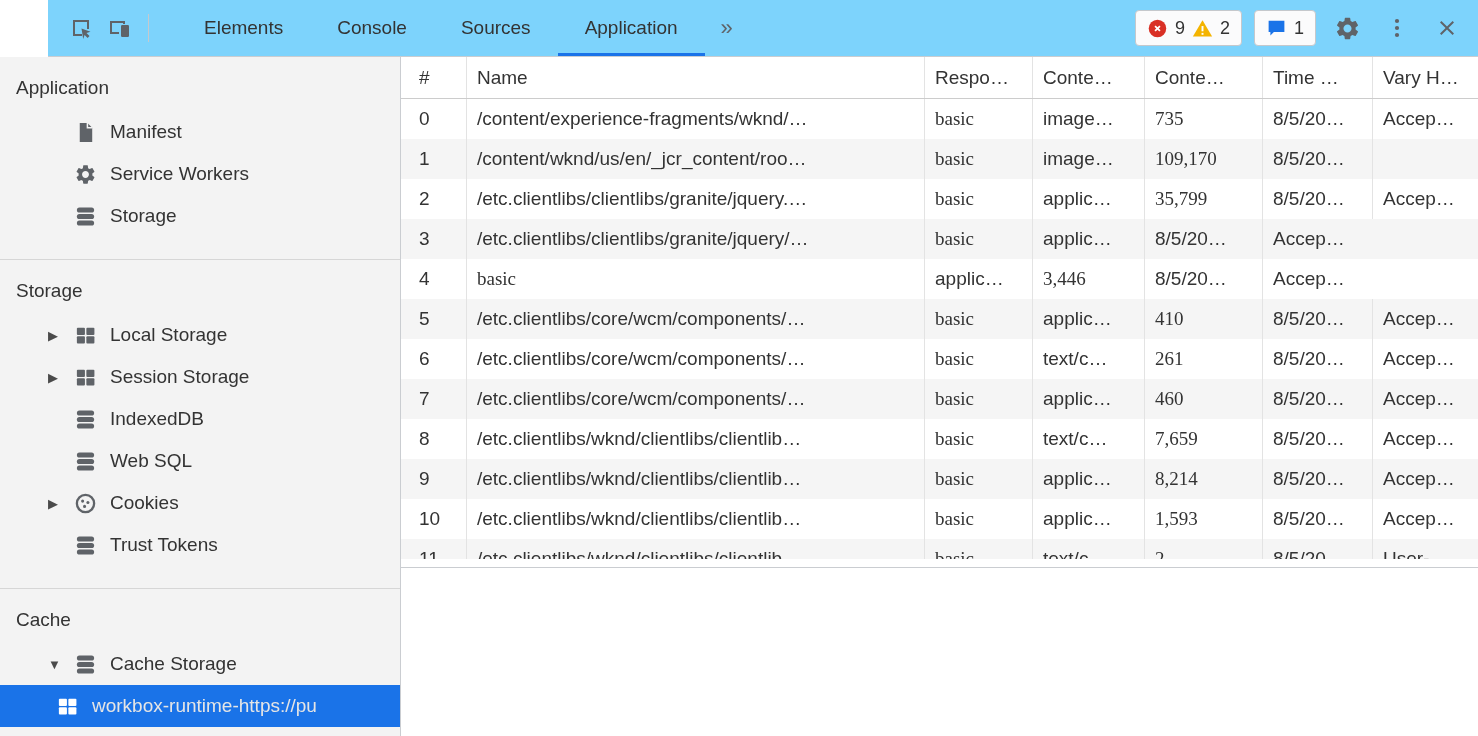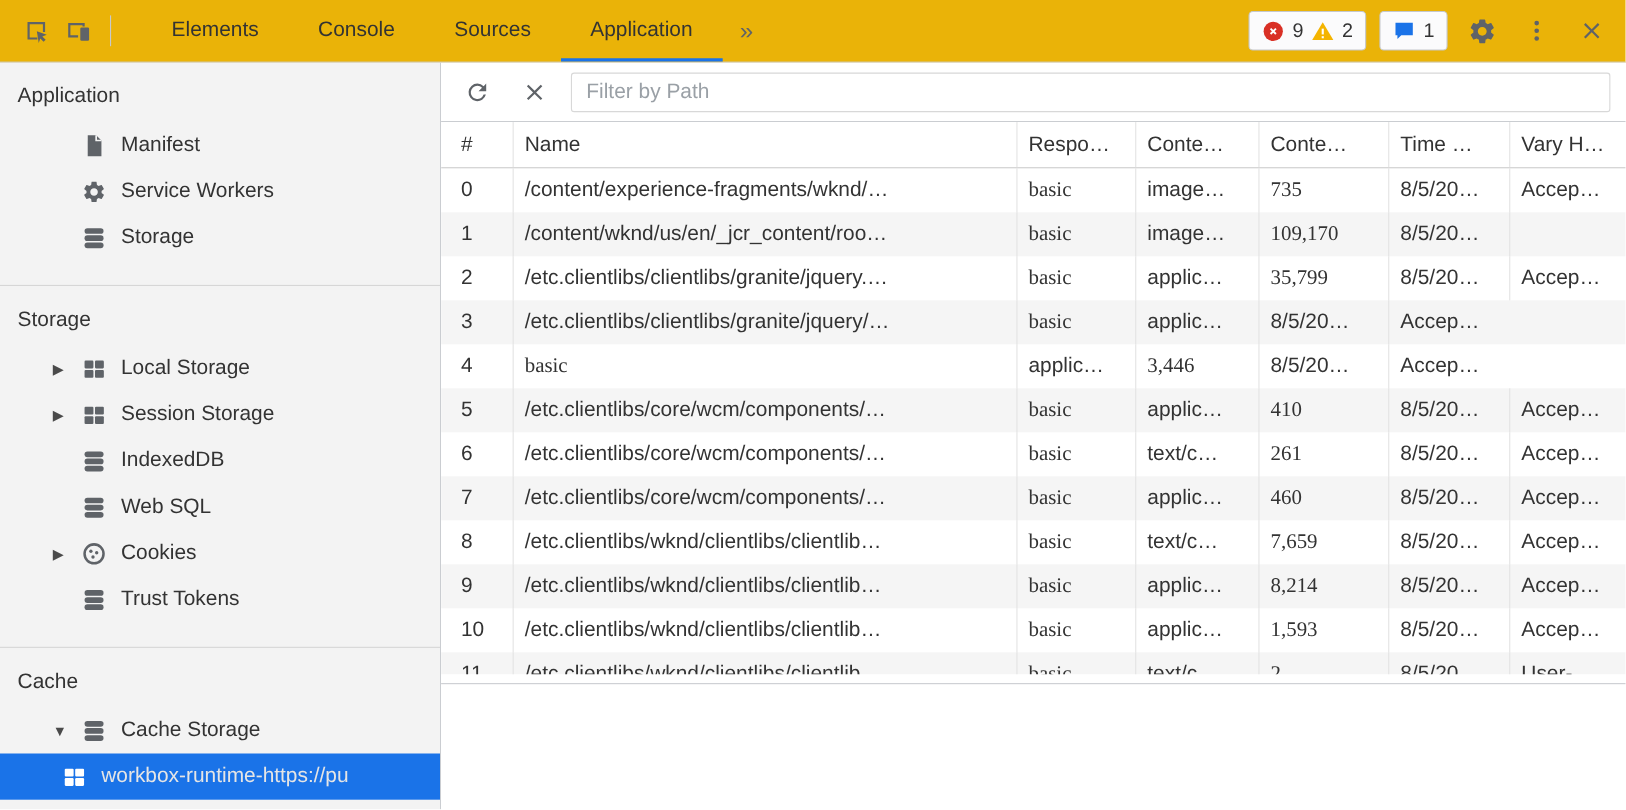--- a/index.html
+++ b/index.html
@@ -2,22 +2,22 @@
 <html><head>
 <meta charset="utf-8">
 <style>
   * { box-sizing: border-box; margin: 0; padding: 0; }
   html,body { background:#fff; }
   body { font-family: "Liberation Sans", sans-serif; color:#333; cursor: default; }
 
   .devtools { width:1478px; height:736px; display:flex; flex-direction:column; overflow:hidden; background:#fff; }
 
   
-  .tabbar { height:57px; flex:0 0 57px; background:#eab308; border-bottom:1px solid #cacdd1;
-            display:flex; align-items:center; padding:0 12px 0 14px; }
+  .tabbar { height:57px; flex:0 0 57px; background:#7dd3fc; border-bottom:1px solid #cacdd1;
+            display:flex; align-items:center; padding:0 12px 0 14px;margin-left:48px; }
   .icon-btn { width:38px; height:38px; display:flex; align-items:center; justify-content:center;
               color:#5f6368; cursor:pointer; border-radius:2px; flex:none; }
   .ic   { width:24px; height:24px; fill:currentColor; }
   .ic-lg{ width:27px; height:27px; fill:currentColor; }
   .ic-badge { width:21px; height:21px; flex:none; }
   .vsep { width:1px; height:28px; background:#c6c9cd; margin:0 10px; flex:none; }
   .tabs { display:flex; height:100%; align-items:stretch; margin-left:18px; }
   .tab  { display:flex; align-items:center; padding:0 27px; font-size:19px; color:#333; cursor:pointer; white-space:nowrap; }
   .tab.active { box-shadow: inset 0 -3px 0 #1a73e8; }
   .tab.more { padding:0 16px; color:#5f6368; font-size:22px; }
@@ -279,33 +279,20 @@
         </div>
         <div class="item">
           <span class="exp"></span>
 
         </div>
       </div>
     </aside>
 
     <main class="main">
 
-      <div class="filterbar">
-        <div class="icon-btn">
-            <svg class="ic">
-              <use href="#i-refresh"></use>
-            </svg>
-          </div>
-        <div class="icon-btn">
-            <svg class="ic">
-              <use href="#i-close"></use>
-            </svg>
-          </div>
-        <input class="filter-input" type="text" placeholder="Filter by Path" style="">
-      </div>
 
       <div class="grid">
         <div class="grid-header">
           <div class="hcell h-idx">#</div>
           <div class="hcell">Name</div>
           <div class="hcell">Respo…</div>
           <div class="hcell">Conte…</div>
           <div class="hcell">Conte…</div>
           <div class="hcell">Time …</div>
           <div class="hcell">Vary H…</div>

